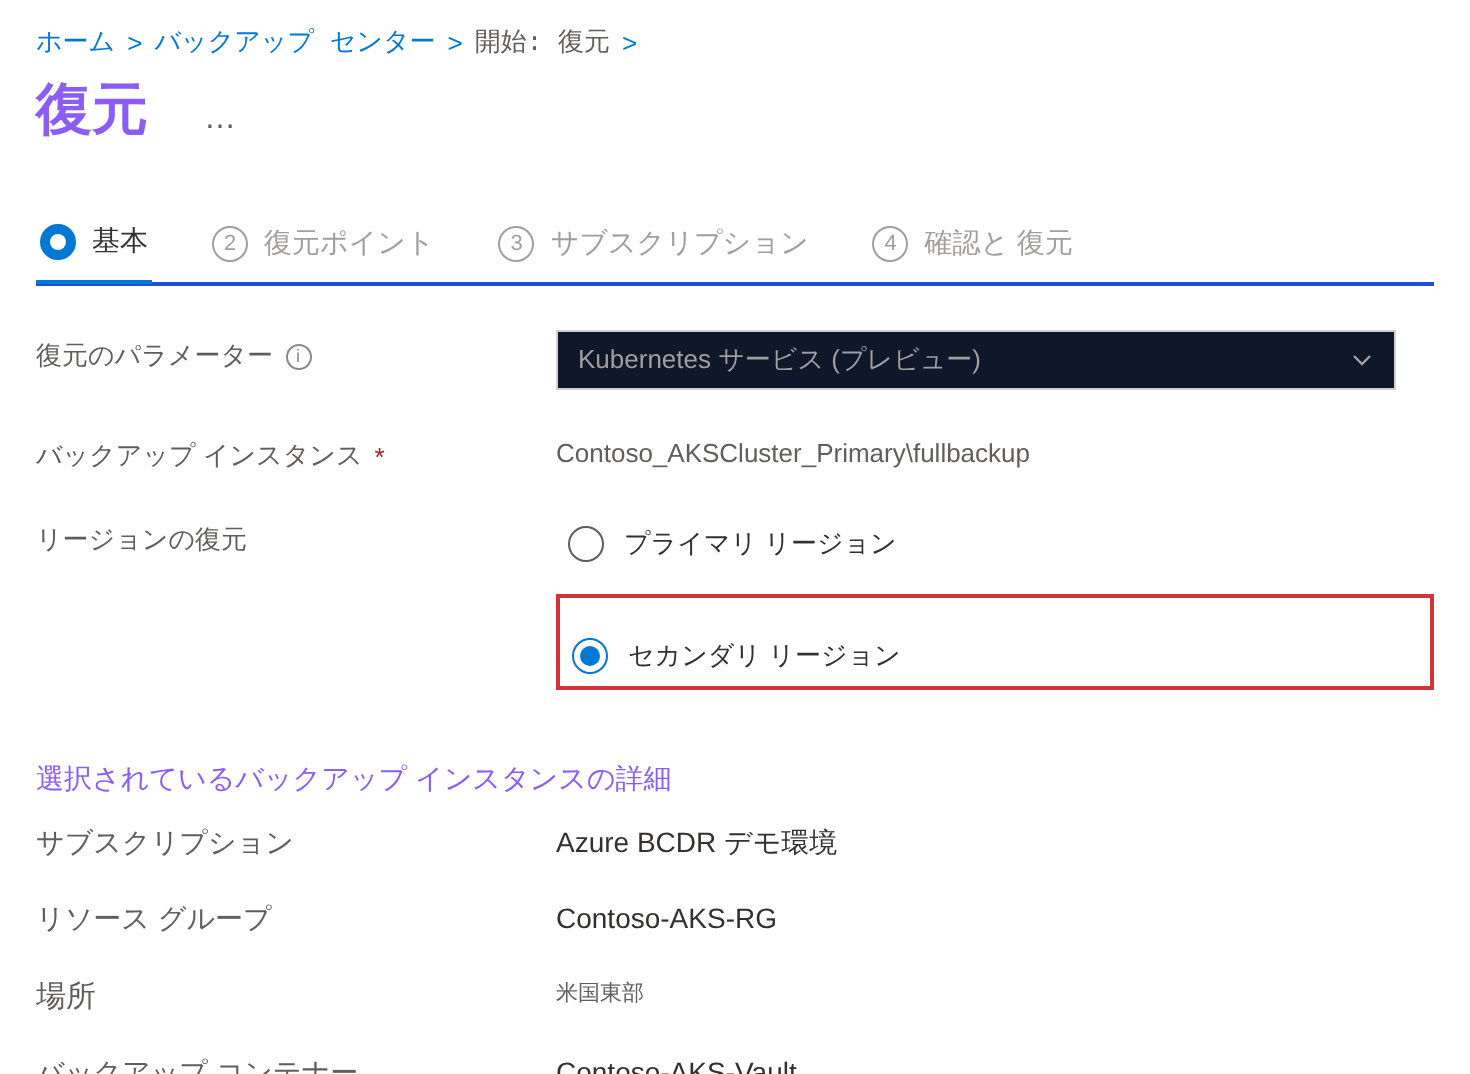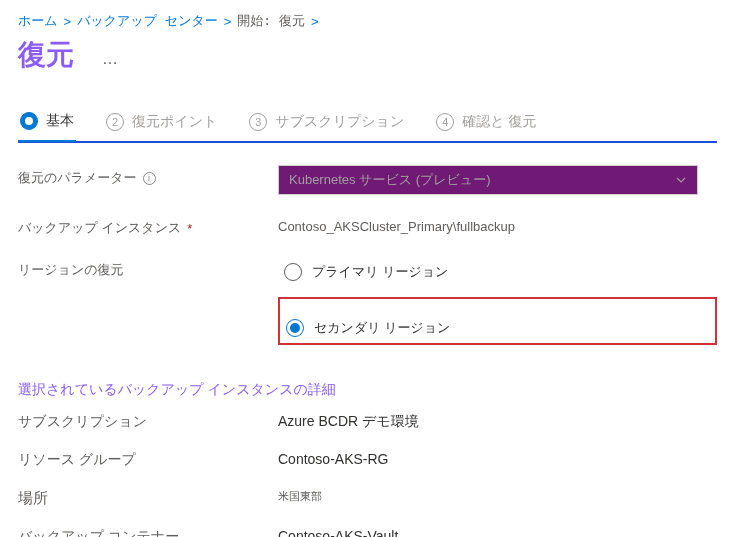--- a/index.html
+++ b/index.html
@@ -115,21 +115,21 @@
   
   .select {
     display: flex;
     align-items: center;
     justify-content: space-between;
     border: 1px solid #d2d0ce;
     color: #a19f9d;
     padding: 5px 10px;
     font-size: 13px;
     max-width: 420px;
-    background: #701a75;
+    background: #0f172a;
     cursor: default;
   }
   .select .chev svg { display: block; }
 
   .static-value {
     color: #605e5c;
     font-size: 13px;
     padding-top: 4px;
   }
 

